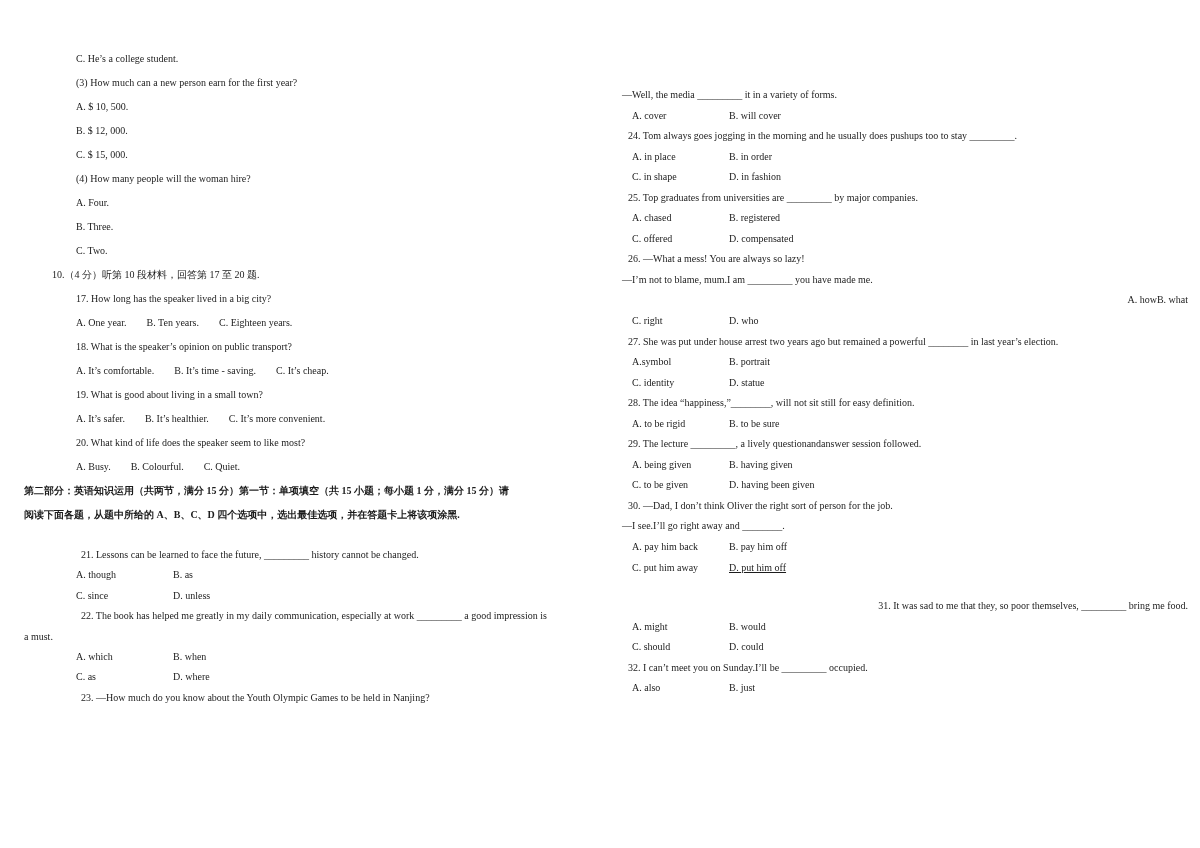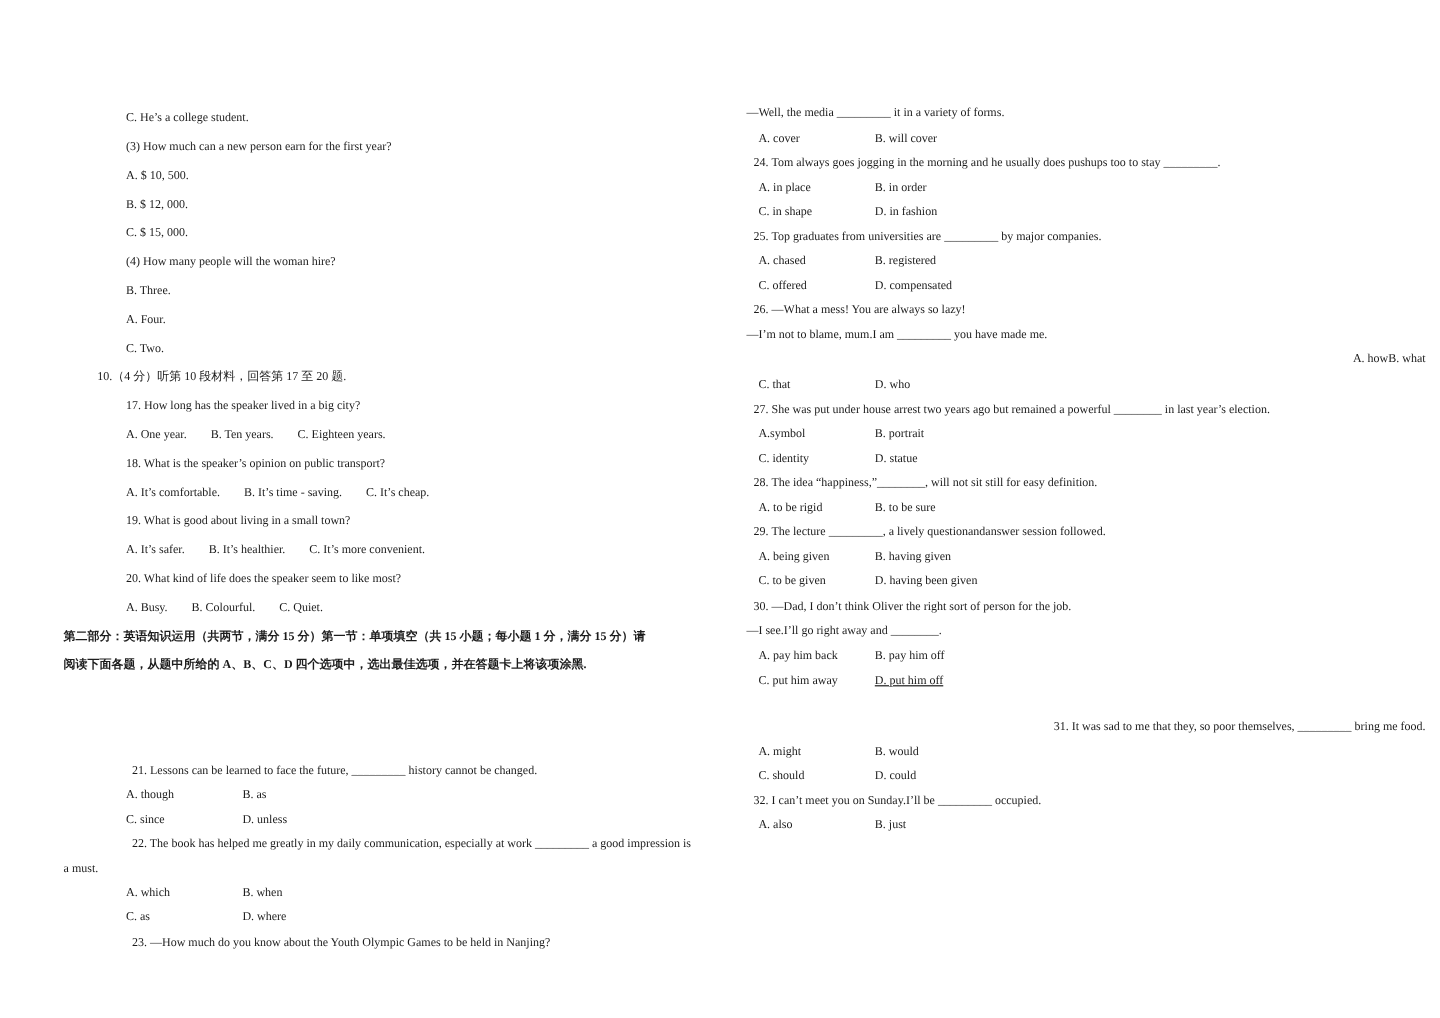--- a/index.html
+++ b/index.html
@@ -6,21 +6,21 @@
   .page{
     position:relative;
     width:1200px;height:848px;
     background:#ffffff;
     font-family:"Liberation Serif","DejaVu Serif",serif;
     font-size:10px;
     color:#1c1c1c;
     overflow:hidden;
   }
   .col{position:absolute;top:0;}
-  .lcol{left:53px;width:572px;padding-top:92px;}
+  .lcol{left:24px;width:572px;padding-top:52px;}
   .rcol{left:622px;width:566px;padding-top:88px;}
   .line{white-space:nowrap;line-height:13px;}
   .bold{font-weight:bold;}
   
   .lcol .ind-opt{padding-left:52px;}
   .lcol .ind-num{padding-left:28px;}
   .lcol .ind-q{padding-left:57px;}
   .lcol .ind-cont{padding-left:0;}
   .lcol .ind-head{padding-left:0;}
   
@@ -35,57 +35,57 @@
 <body>
 
 <div class="page">
   <div class="col lcol">
       <div class="line ind-opt" style="height: 24px;">C. He’s a college student.</div>
       <div class="line ind-opt" style="height: 24px;">(3) How much can a new person earn for the first year?</div>
       <div class="line ind-opt" style="height: 24px;">A. $ 10, 500.</div>
       <div class="line ind-opt" style="height: 24px;">B. $ 12, 000.</div>
       <div class="line ind-opt" style="height: 24px;">C. $ 15, 000.</div>
       <div class="line ind-opt" style="height: 24px;">(4) How many people will the woman hire?</div>
+      <div class="line ind-opt" style="height: 24px;">A. Four.</div>
       <div class="line ind-opt" style="height: 24px;">B. Three.</div>
-      <div class="line ind-opt" style="height: 24px;">A. Four.</div>
       <div class="line ind-opt" style="height: 24px;">C. Two.</div>
       <div class="line ind-num" style="height: 24px;">10.（4 分）听第 10 段材料，回答第 17 至 20 题.</div>
       <div class="line ind-opt" style="height: 24px;">17. How long has the speaker lived in a big city?</div>
       <div class="line ind-opt" style="height: 24px;"><span class="cell cell3">A. One year.</span><span class="cell cell3">B. Ten years.</span><span class="cell cell3">C. Eighteen years.</span></div>
       <div class="line ind-opt" style="height: 24px;">18. What is the speaker’s opinion on public transport?</div>
       <div class="line ind-opt" style="height: 24px;"><span class="cell cell3">A. It’s comfortable.</span><span class="cell cell3">B. It’s time - saving.</span><span class="cell cell3">C. It’s cheap.</span></div>
       <div class="line ind-opt" style="height: 24px;">19. What is good about living in a small town?</div>
       <div class="line ind-opt" style="height: 24px;"><span class="cell cell3">A. It’s safer.</span><span class="cell cell3">B. It’s healthier.</span><span class="cell cell3">C. It’s more convenient.</span></div>
       <div class="line ind-opt" style="height: 24px;">20. What kind of life does the speaker seem to like most?</div>
       <div class="line ind-opt" style="height: 24px;"><span class="cell cell3">A. Busy.</span><span class="cell cell3">B. Colourful.</span><span class="cell cell3">C. Quiet.</span></div>
       <div class="line ind-head bold" style="height: 24px;">第二部分：英语知识运用（共两节，满分 15 分）第一节：单项填空（共 15 小题；每小题 1 分，满分 15 分）请</div>
       <div class="line ind-head bold" style="height: 24px;">阅读下面各题，从题中所给的 A、B、C、D 四个选项中，选出最佳选项，并在答题卡上将该项涂黑.</div>
       <div class="line" style="height: 16px;"></div>
-      <div class="line ind-q" style="height: 20.4px; margin-top: 48px;">21. Lessons can be learned to face the future, _________ history cannot be changed.</div>
+      <div class="line ind-q" style="height: 20.4px;">21. Lessons can be learned to face the future, _________ history cannot be changed.</div>
       <div class="line ind-opt" style="height: 20.4px;"><span class="cell cellA">A. though</span><span class="cell cellB">B. as</span></div>
       <div class="line ind-opt" style="height: 20.4px;"><span class="cell cellA">C. since</span><span class="cell cellB">D. unless</span></div>
       <div class="line ind-q" style="height: 20.4px;">22. The book has helped me greatly in my daily communication, especially at work _________ a good impression is</div>
       <div class="line ind-cont" style="height: 20.4px;">a must.</div>
       <div class="line ind-opt" style="height: 20.4px;"><span class="cell cellA">A. which</span><span class="cell cellB">B. when</span></div>
       <div class="line ind-opt" style="height: 20.4px;"><span class="cell cellA">C. as</span><span class="cell cellB">D. where</span></div>
       <div class="line ind-q" style="height: 20.4px;">23. —How much do you know about the Youth Olympic Games to be held in Nanjing?</div>
     </div>
   <div class="col rcol">
       <div class="line ind-d" style="height: 20.55px;">—Well, the media _________ it in a variety of forms.</div>
       <div class="line ind-opt" style="height: 20.55px;"><span class="cell cellA">A. cover</span><span class="cell cellB">B. will cover</span></div>
       <div class="line ind-num" style="height: 20.55px;">24. Tom always goes jogging in the morning and he usually does pushups too to stay _________.</div>
       <div class="line ind-opt" style="height: 20.55px;"><span class="cell cellA">A. in place</span><span class="cell cellB">B. in order</span></div>
       <div class="line ind-opt" style="height: 20.55px;"><span class="cell cellA">C. in shape</span><span class="cell cellB">D. in fashion</span></div>
       <div class="line ind-num" style="height: 20.55px;">25. Top graduates from universities are _________ by major companies.</div>
       <div class="line ind-opt" style="height: 20.55px;"><span class="cell cellA">A. chased</span><span class="cell cellB">B. registered</span></div>
       <div class="line ind-opt" style="height: 20.55px;"><span class="cell cellA">C. offered</span><span class="cell cellB">D. compensated</span></div>
       <div class="line ind-num" style="height: 20.55px;">26. —What a mess! You are always so lazy!</div>
       <div class="line ind-d" style="height: 20.55px;">—I’m not to blame, mum.I am _________ you have made me.</div>
       <div class="line ind-opt" style="height: 20.55px; text-align: right;"><span class="cell cellA">A. how</span><span class="cell cellB">B. what</span></div>
-      <div class="line ind-opt" style="height: 20.55px;"><span class="cell cellA">C. that</span><span class="cell cellB">D. who</span></div>
+      <div class="line ind-opt" style="height: 20.55px;"><span class="cell cellA">C. right</span><span class="cell cellB">D. who</span></div>
       <div class="line ind-num" style="height: 20.55px;">27. She was put under house arrest two years ago but remained a powerful ________ in last year’s election.</div>
       <div class="line ind-opt" style="height: 20.55px;"><span class="cell cellA">A.symbol</span><span class="cell cellB">B. portrait</span></div>
       <div class="line ind-opt" style="height: 20.55px;"><span class="cell cellA">C. identity</span><span class="cell cellB">D. statue</span></div>
       <div class="line ind-num" style="height: 20.55px;">28. The idea “happiness,”________, will not sit still for easy definition.</div>
       <div class="line ind-opt" style="height: 20.55px;"><span class="cell cellA">A. to be rigid</span><span class="cell cellB">B. to be sure</span></div>
       <div class="line ind-num" style="height: 20.55px;">29. The lecture _________, a lively questionandanswer session followed.</div>
       <div class="line ind-opt" style="height: 20.55px;"><span class="cell cellA">A. being given</span><span class="cell cellB">B. having given</span></div>
       <div class="line ind-opt" style="height: 20.55px;"><span class="cell cellA">C. to be given</span><span class="cell cellB">D. having been given</span></div>
       <div class="line ind-num" style="height: 20.55px;">30. —Dad, I don’t think Oliver the right sort of person for the job.</div>
       <div class="line ind-d" style="height: 20.55px;">—I see.I’ll go right away and ________.</div>

